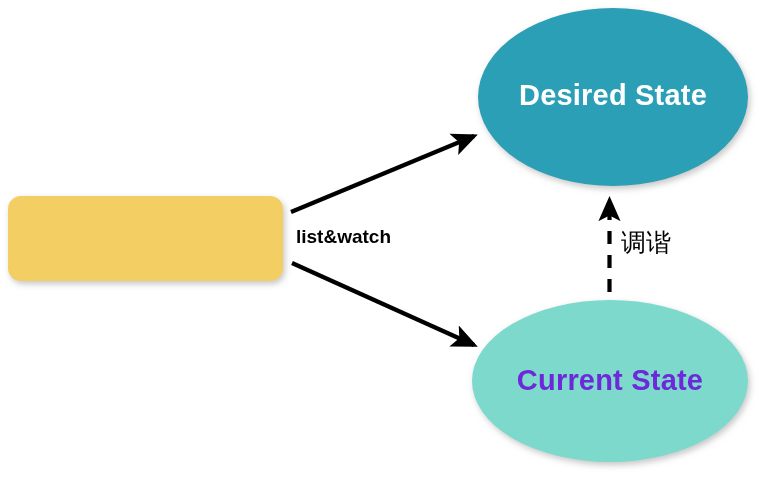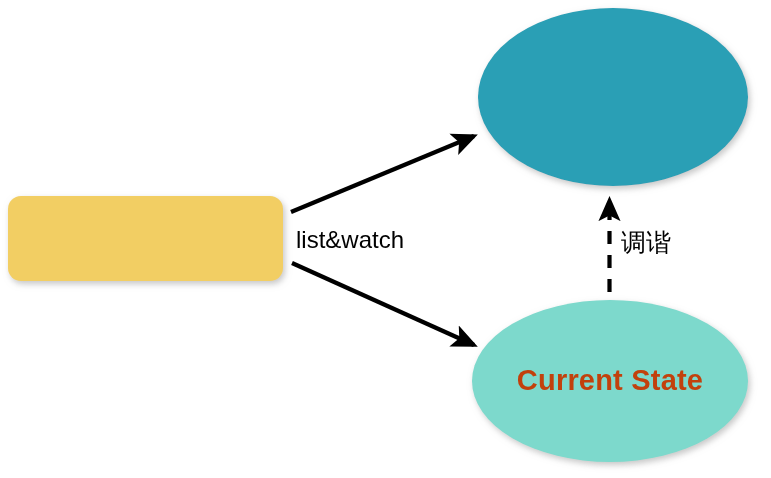--- a/index.html
+++ b/index.html
@@ -47,34 +47,34 @@
     font-weight: bold;
     color: #ffffff;
     letter-spacing: 0.2px;
   }
   #current-state-label {
     left: 472px;
     top: 364px;
     width: 276px;
     font-size: 29px;
     font-weight: bold;
-    color: #c2410c;
+    color: #6d28d9;
     letter-spacing: 0.2px;
   }
   .edge-label {
     position: absolute;
     white-space: nowrap;
     color: #000000;
     pointer-events: none;
   }
   #list-watch-label {
     left: 296px;
     top: 226px;
-    font-size: 24px;
-    font-weight: normal;
+    font-size: 19px;
+    font-weight: bold;
   }
   #reconcile-label {
     left: 621px;
     top: 226px;
     font-size: 25px;
     font-weight: normal;
     font-family: Liberation Serif, serif;
   }
 </style>
 </head>
@@ -102,20 +102,21 @@
     <ellipse cx="610" cy="381" rx="138" ry="81" fill="#7dd9cc" filter="url(#soft-shadow)"></ellipse>
 
     <line x1="291" y1="212" x2="474" y2="136" stroke="#000000" stroke-width="4.2" marker-end="url(#arrow-solid)"></line>
 
     <line x1="292" y1="263" x2="474" y2="345" stroke="#000000" stroke-width="4.2" marker-end="url(#arrow-solid)"></line>
 
     <line x1="609.5" y1="292" x2="609.5" y2="200" stroke="#000000" stroke-width="4.2" stroke-dasharray="13 11" marker-end="url(#arrow-dashed)"></line>
   </svg>
 
 
+  <div class="node-label" id="desired-state-label">Desired State</div>
 
   <div class="node-label" id="current-state-label">Current State</div>
 
   <div class="edge-label" id="list-watch-label">list&amp;watch</div>
 
   <div class="edge-label" id="reconcile-label">调谐</div>
 
 </div>
 
 </body></html>

